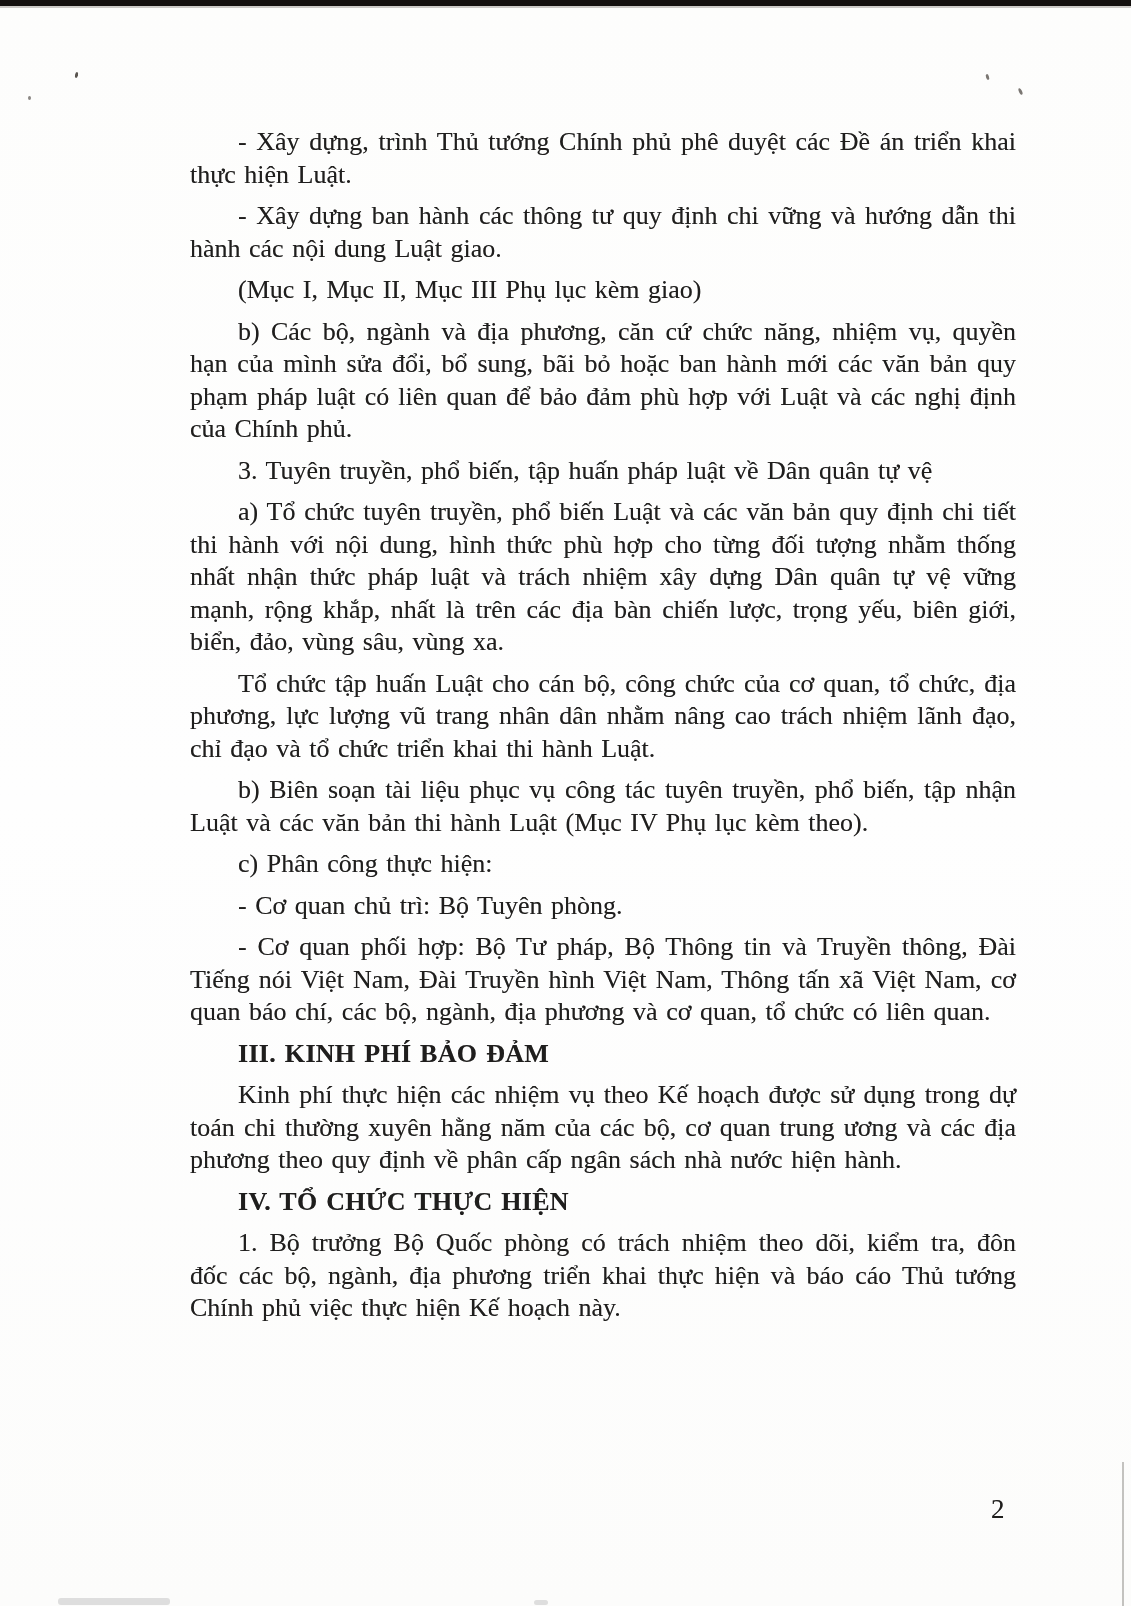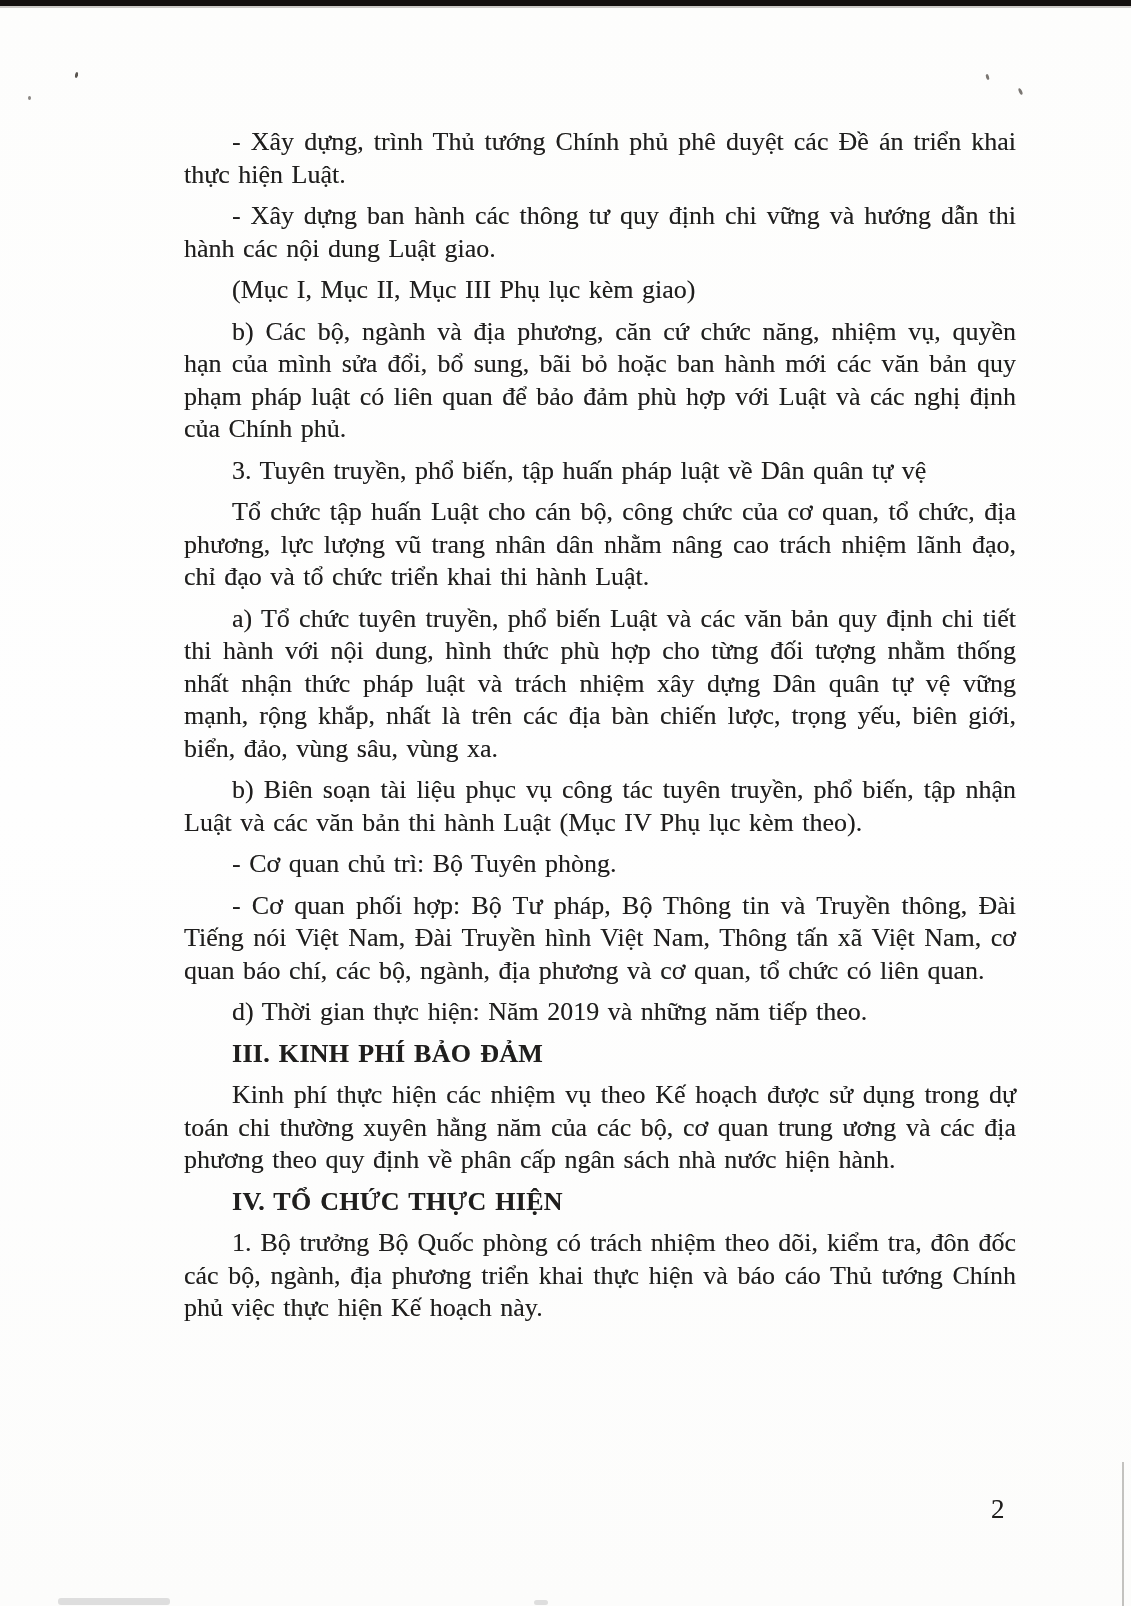--- a/index.html
+++ b/index.html
@@ -34,21 +34,21 @@
     left: 178px;
     top: 126px;
     width: 838px;
     font-size: 26px;
     line-height: 32.5px;
     text-align: justify;
     word-spacing: 2px;
     text-shadow: 0 0 0.6px rgba(30,30,30,0.45);
   }
   .text-block p {
-    margin: 0 0 9px 6px;
+    margin: 0 0 9px 12px;
     text-indent: 48px;
   }
   .text-block p.heading {
     font-weight: bold;
     letter-spacing: 0.3px;
   }
   .page-number {
     position: absolute;
     left: 991px;
     top: 1494px;
@@ -90,26 +90,26 @@
   <span class="speck speck-b"></span>
   <span class="speck speck-c"></span>
   <span class="speck speck-d"></span>
 
   <div class="text-block">
     <p>- Xây dựng, trình Thủ tướng Chính phủ phê duyệt các Đề án triển khai thực hiện Luật.</p>
     <p>- Xây dựng ban hành các thông tư quy định chi vững và hướng dẫn thi hành các nội dung Luật giao.</p>
     <p>(Mục I, Mục II, Mục III Phụ lục kèm giao)</p>
     <p>b) Các bộ, ngành và địa phương, căn cứ chức năng, nhiệm vụ, quyền hạn của mình sửa đổi, bổ sung, bãi bỏ hoặc ban hành mới các văn bản quy phạm pháp luật có liên quan để bảo đảm phù hợp với Luật và các nghị định của Chính phủ.</p>
     <p>3. Tuyên truyền, phổ biến, tập huấn pháp luật về Dân quân tự vệ</p>
+    <p>a) Tổ chức tuyên truyền, phổ biến Luật và các văn bản quy định chi tiết thi hành với nội dung, hình thức phù hợp cho từng đối tượng nhằm thống nhất nhận thức pháp luật và trách nhiệm xây dựng Dân quân tự vệ vững mạnh, rộng khắp, nhất là trên các địa bàn chiến lược, trọng yếu, biên giới, biển, đảo, vùng sâu, vùng xa.</p>
     <p>Tổ chức tập huấn Luật cho cán bộ, công chức của cơ quan, tổ chức, địa phương, lực lượng vũ trang nhân dân nhằm nâng cao trách nhiệm lãnh đạo, chỉ đạo và tổ chức triển khai thi hành Luật.</p>
-    <p>a) Tổ chức tuyên truyền, phổ biến Luật và các văn bản quy định chi tiết thi hành với nội dung, hình thức phù hợp cho từng đối tượng nhằm thống nhất nhận thức pháp luật và trách nhiệm xây dựng Dân quân tự vệ vững mạnh, rộng khắp, nhất là trên các địa bàn chiến lược, trọng yếu, biên giới, biển, đảo, vùng sâu, vùng xa.</p>
     <p>b) Biên soạn tài liệu phục vụ công tác tuyên truyền, phổ biến, tập nhận Luật và các văn bản thi hành Luật (Mục IV Phụ lục kèm theo).</p>
+    <p>c) Phân công thực hiện:</p>
     <p>- Cơ quan chủ trì: Bộ Tuyên phòng.</p>
     <p>- Cơ quan phối hợp: Bộ Tư pháp, Bộ Thông tin và Truyền thông, Đài Tiếng nói Việt Nam, Đài Truyền hình Việt Nam, Thông tấn xã Việt Nam, cơ quan báo chí, các bộ, ngành, địa phương và cơ quan, tổ chức có liên quan.</p>
-    <p>d) Thời gian thực hiện: Năm 2019 và những năm tiếp theo.</p>
     <p class="heading">III. KINH PHÍ BẢO ĐẢM</p>
     <p>Kinh phí thực hiện các nhiệm vụ theo Kế hoạch được sử dụng trong dự toán chi thường xuyên hằng năm của các bộ, cơ quan trung ương và các địa phương theo quy định về phân cấp ngân sách nhà nước hiện hành.</p>
     <p class="heading">IV. TỔ CHỨC THỰC HIỆN</p>
     <p>1. Bộ trưởng Bộ Quốc phòng có trách nhiệm theo dõi, kiểm tra, đôn đốc các bộ, ngành, địa phương triển khai thực hiện và báo cáo Thủ tướng Chính phủ việc thực hiện Kế hoạch này.</p>
   </div>
 
   <div class="page-number">2</div>
 
   <div class="edge-line-right"></div>
   <span class="smudge smudge-a"></span>

